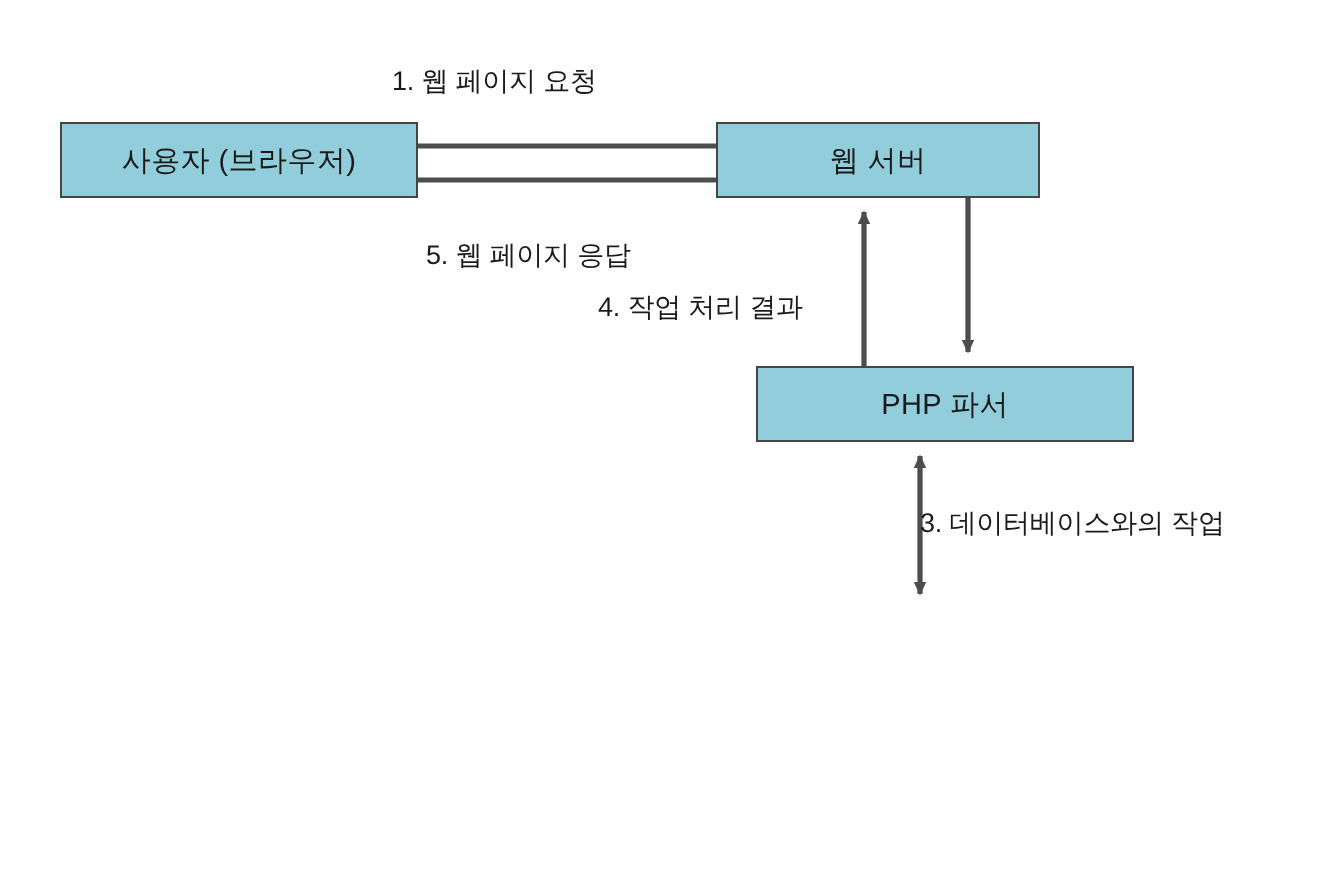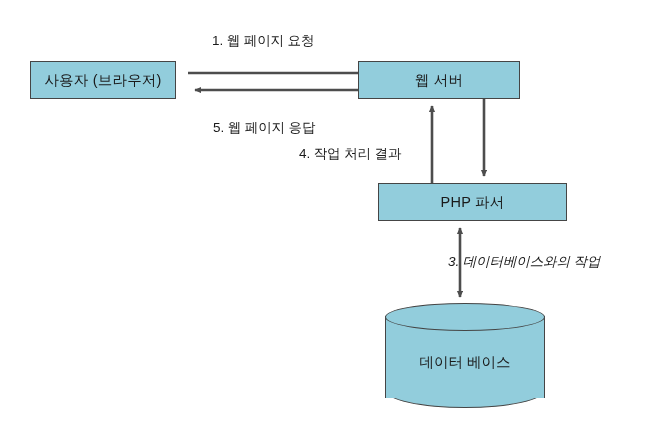--- a/index.html
+++ b/index.html
@@ -23,21 +23,21 @@
     border: 1px solid #454545;
     box-sizing: border-box;
     display: flex;
     align-items: center;
     justify-content: center;
     color: #1a1a1a;
     font-size: 14.5px;
     letter-spacing: 0.2px;
     white-space: nowrap;
   }
-  #user-box   { left: 30px;  top: 61px;  width: 146px; height: 38px; }
+  #user-box   { left: 30px;  top: 61px;  width: 179px; height: 38px; }
   #server-box { left: 358px; top: 61px;  width: 162px; height: 38px; }
   #php-box    { left: 378px; top: 183px; width: 189px; height: 38px; }
 
   
   #db-cylinder {
     position: absolute;
     left: 385px;
     top: 303px;
     width: 160px;
     height: 105px;
@@ -83,25 +83,25 @@
     white-space: nowrap;
   }
 
   .edge-label {
     position: absolute;
     font-size: 13.5px;
     color: #1a1a1a;
     white-space: nowrap;
     letter-spacing: -0.1px;
   }
-  #label-1 { left: 212px; top: 32px; }
+  #label-1 { left: 196px; top: 32px; }
   #label-5 { left: 213px; top: 103px; margin-top: 16px; }
   #label-4 { left: 299px; top: 145px; }
   #label-2 { left: 490px; top: 145px; }
-  #label-3 { left: 448px; top: 253px; font-style: italic; }
+  #label-3 { left: 460px; top: 253px; }
 
   svg.arrows {
     position: absolute;
     left: 0; top: 0;
     width: 664px;
     height: 442px;
     pointer-events: none;
   }
 </style>
 </head>
@@ -135,25 +135,19 @@
   </div>
 
   <div class="node-box" id="server-box">
     <span>웹 서버</span>
   </div>
 
   <div class="node-box" id="php-box">
     <span>PHP 파서</span>
   </div>
 
-  <div id="db-cylinder">
-    <div id="db-bottom"></div>
-    <div id="db-body"></div>
-    <div id="db-top"></div>
-    <div id="db-label">데이터 베이스</div>
-  </div>
 
   <div class="edge-label" id="label-1">1. 웹 페이지 요청</div>
   <div class="edge-label" id="label-5">5. 웹 페이지 응답</div>
   <div class="edge-label" id="label-4">4. 작업 처리 결과</div>
   <div class="edge-label" id="label-3">3. 데이터베이스와의 작업</div>
 
 </div>
 
 </body></html>

